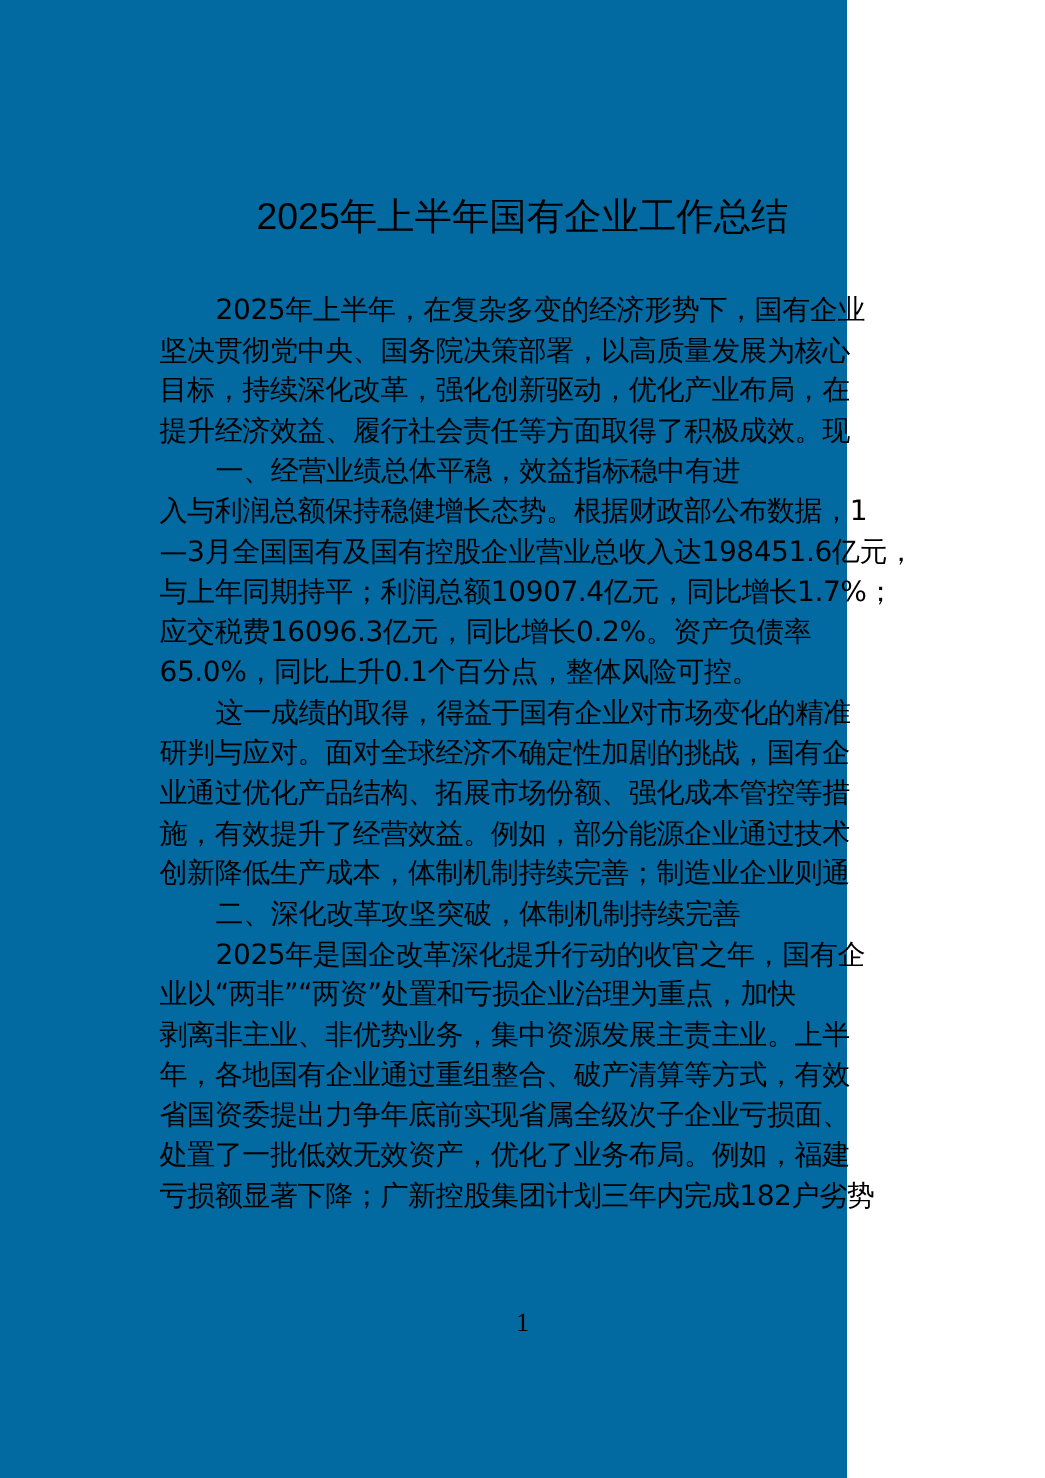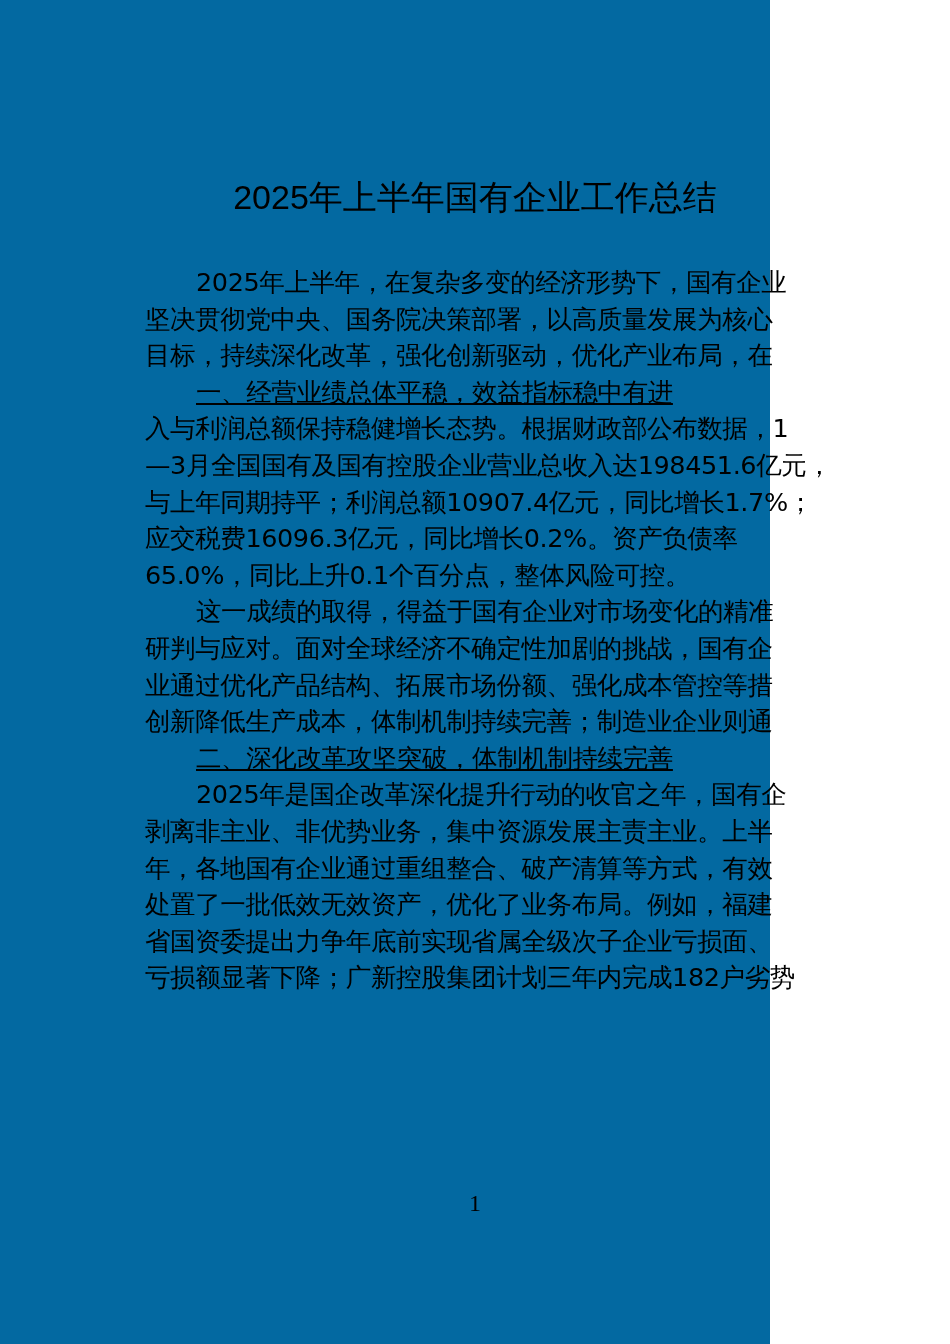--- a/index.html
+++ b/index.html
@@ -48,21 +48,20 @@
     .line {
       display: block;
       white-space: nowrap;
       height: 36.6px;
     }
     .line.indent {
       padding-left: 51px;
     }
     .heading {
       font-family: "DejaVu Sans", "Liberation Sans", sans-serif;
-      text-decoration: underline;
     }
     .page-number {
       position: absolute;
       left: 0;
       top: 1188px;
       width: 950px;
       text-align: center;
       font-size: 24px;
       line-height: 30px;
       font-family: "Liberation Serif", "DejaVu Serif", serif;
@@ -74,51 +73,54 @@
 <div class="page">
 
   <div class="title">2025年上半年国有企业工作总结</div>
 
   <div class="body-text">
 
     <div>
       <span class="line indent">2025年上半年，在复杂多变的经济形势下，国有企业</span>
       <span class="line">坚决贯彻党中央、国务院决策部署，以高质量发展为核心</span>
       <span class="line">目标，持续深化改革，强化创新驱动，优化产业布局，在</span>
+      <span class="line">提升经济效益、履行社会责任等方面取得了积极成效。现</span>
     </div>
 
     <div>
       <span class="line indent heading">一、经营业绩总体平稳，效益指标稳中有进</span>
     </div>
 
     <div>
       <span class="line">入与利润总额保持稳健增长态势。根据财政部公布数据，1</span>
       <span class="line">—3月全国国有及国有控股企业营业总收入达198451.6亿元，</span>
       <span class="line">与上年同期持平；利润总额10907.4亿元，同比增长1.7%；</span>
       <span class="line">应交税费16096.3亿元，同比增长0.2%。资产负债率</span>
       <span class="line">65.0%，同比上升0.1个百分点，整体风险可控。</span>
     </div>
 
     <div>
       <span class="line indent">这一成绩的取得，得益于国有企业对市场变化的精准</span>
       <span class="line">研判与应对。面对全球经济不确定性加剧的挑战，国有企</span>
       <span class="line">业通过优化产品结构、拓展市场份额、强化成本管控等措</span>
+      <span class="line">施，有效提升了经营效益。例如，部分能源企业通过技术</span>
       <span class="line">创新降低生产成本，体制机制持续完善；制造业企业则通</span>
     </div>
 
     <div>
       <span class="line indent heading">二、深化改革攻坚突破，体制机制持续完善</span>
     </div>
 
     <div>
       <span class="line indent">2025年是国企改革深化提升行动的收官之年，国有企</span>
+      <span class="line">业以“两非”“两资”处置和亏损企业治理为重点，加快</span>
       <span class="line">剥离非主业、非优势业务，集中资源发展主责主业。上半</span>
       <span class="line">年，各地国有企业通过重组整合、破产清算等方式，有效</span>
+      <span class="line">省国资委提出力争年底前实现省属全级次子企业亏损面、</span>
       <span class="line">处置了一批低效无效资产，优化了业务布局。例如，福建</span>
-      <span class="line">省国资委提出力争年底前实现省属全级次子企业亏损面、</span>
       <span class="line">亏损额显著下降；广新控股集团计划三年内完成182户劣势</span>
     </div>
 
   </div>
 
   <div class="page-number">1</div>
 
 </div>
 
 </body></html>

